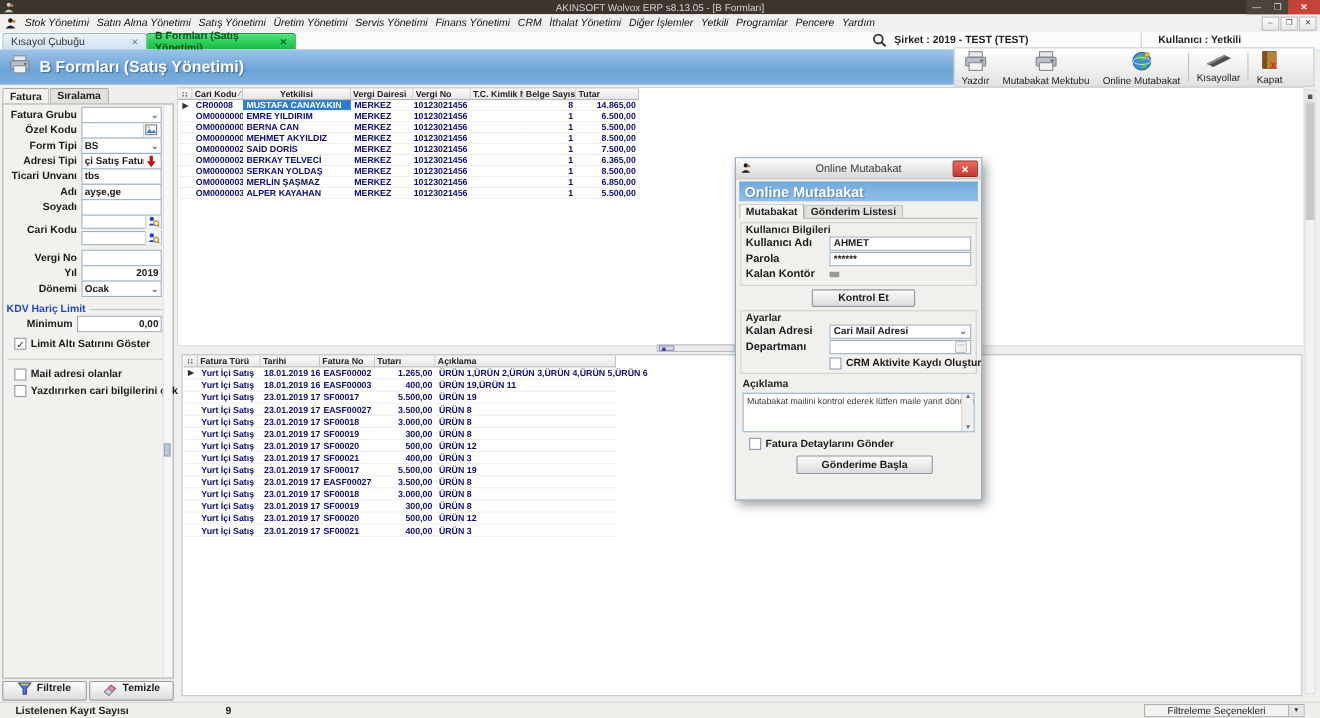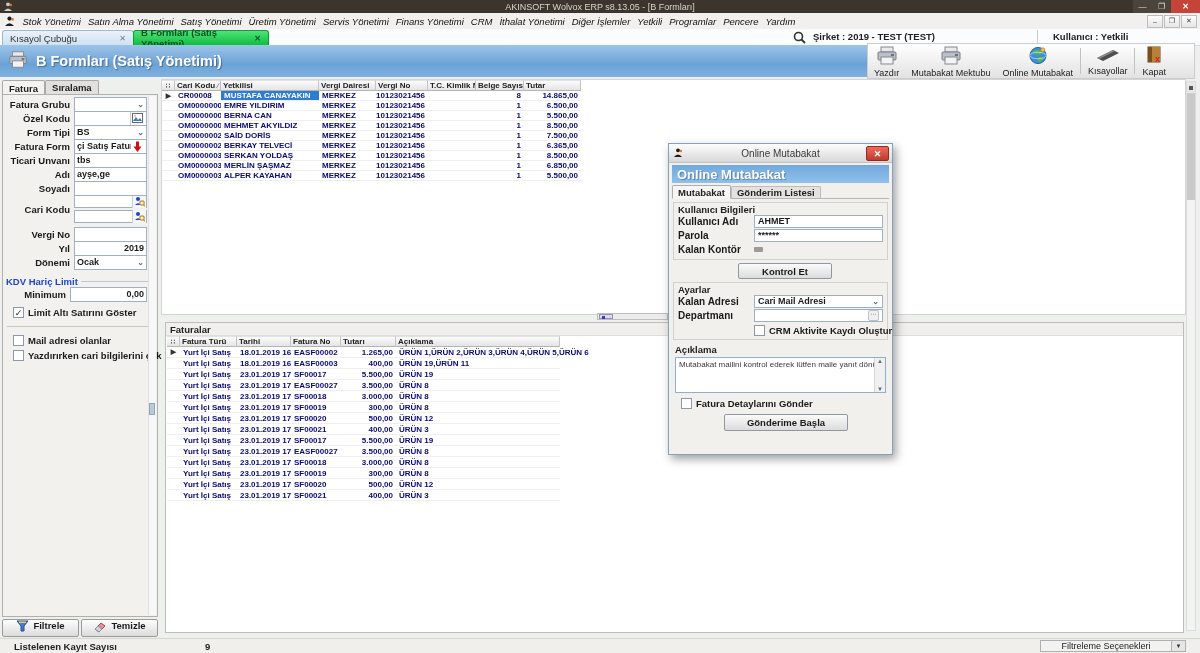--- a/index.html
+++ b/index.html
@@ -277,21 +277,21 @@
           </div>
         </div>
         <div class="fp-row">
           <label class="fp-label">Form Tipi</label>
           <div class="fp-ctl">
             <span class="fp-val">BS</span>
             <span class="fp-arrow">⌄</span>
           </div>
         </div>
         <div class="fp-row">
-          <label class="fp-label">Fatura Form</label>
+          <label class="fp-label">Adresi Tipi</label>
           <div class="fp-ctl">
             <span class="fp-val">çi Satış Faturası,Yuı</span>
             <span class="fp-iconbtn" style="background: rgb(255, 255, 255); border-left: none;">
               <svg width="9" height="11" viewBox="0 0 9 11">
                 <polygon points="4.5,11 0.5,5.5 3,5.5 3,0.5 6,0.5 6,5.5 8.5,5.5" fill="#cc1111"></polygon>
               </svg>
             </span>
           </div>
         </div>
         <div class="fp-row">
@@ -409,21 +409,21 @@
     </div>
   </div>
 
   <div class="grid1-area">
     <div class="g-header" id="cust-head">
         <div class="g-hcell g-marker" style="width: 13px;">∷</div>
         <div class="g-hcell" style="width: 46px;">
           <span>Cari Kodu</span>
           <span class="sort-glyph">∕</span>
         </div>
-        <div class="g-hcell" style="width: 98px;">
+        <div class="g-hcell" style="width: 98px; justify-content: center;">
           <span>Yetkilisi</span>
         </div>
         <div class="g-hcell" style="width: 57px;">
           <span>Vergi Dairesi</span>
         </div>
         <div class="g-hcell" style="width: 52px;">
           <span>Vergi No</span>
         </div>
         <div class="g-hcell" style="width: 48px;">
           <span>T.C. Kimlik No</span>
@@ -529,21 +529,20 @@
       </div>
   </div>
 
   <div class="mini-scroll">
     <div class="mini-thumb">
         <span class="mini-dot"></span>
       </div>
   </div>
 
   <div class="invgroup inv">
-    <div class="inv-label">Faturalar</div>
     <div class="g-header" id="inv-head" style="margin-left:1px;">
         <div class="g-hcell g-marker" style="width: 13px;">∷</div>
         <div class="g-hcell" style="width: 57px;">
           <span>Fatura Türü</span>
         </div>
         <div class="g-hcell" style="width: 54px;">
           <span>Tarihi</span>
         </div>
         <div class="g-hcell" style="width: 50px;">
           <span>Fatura No</span>

